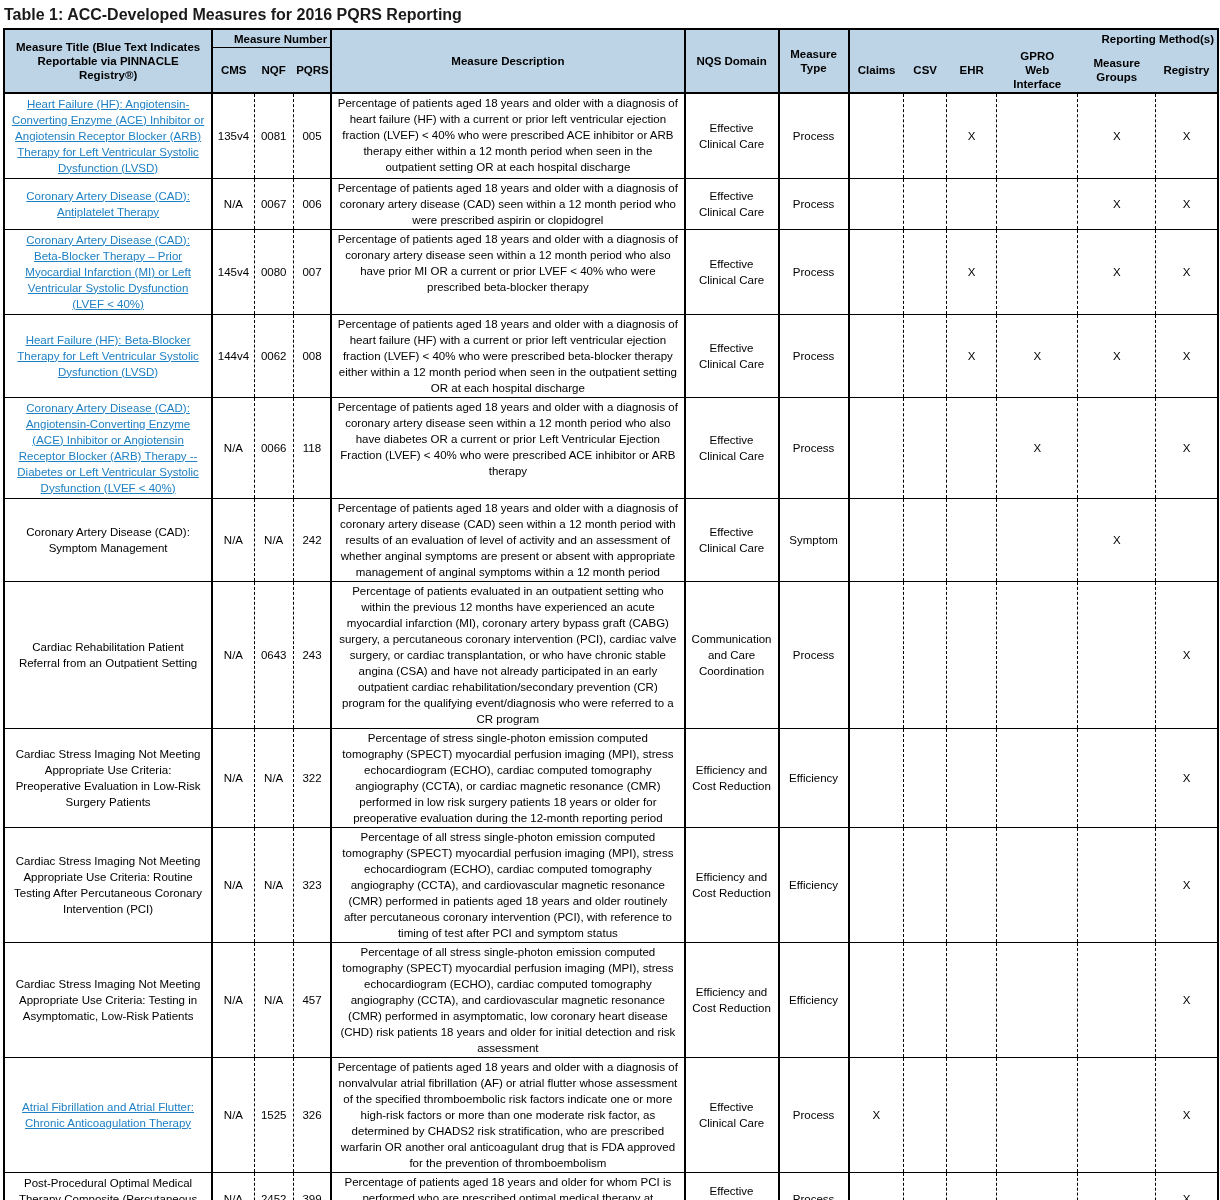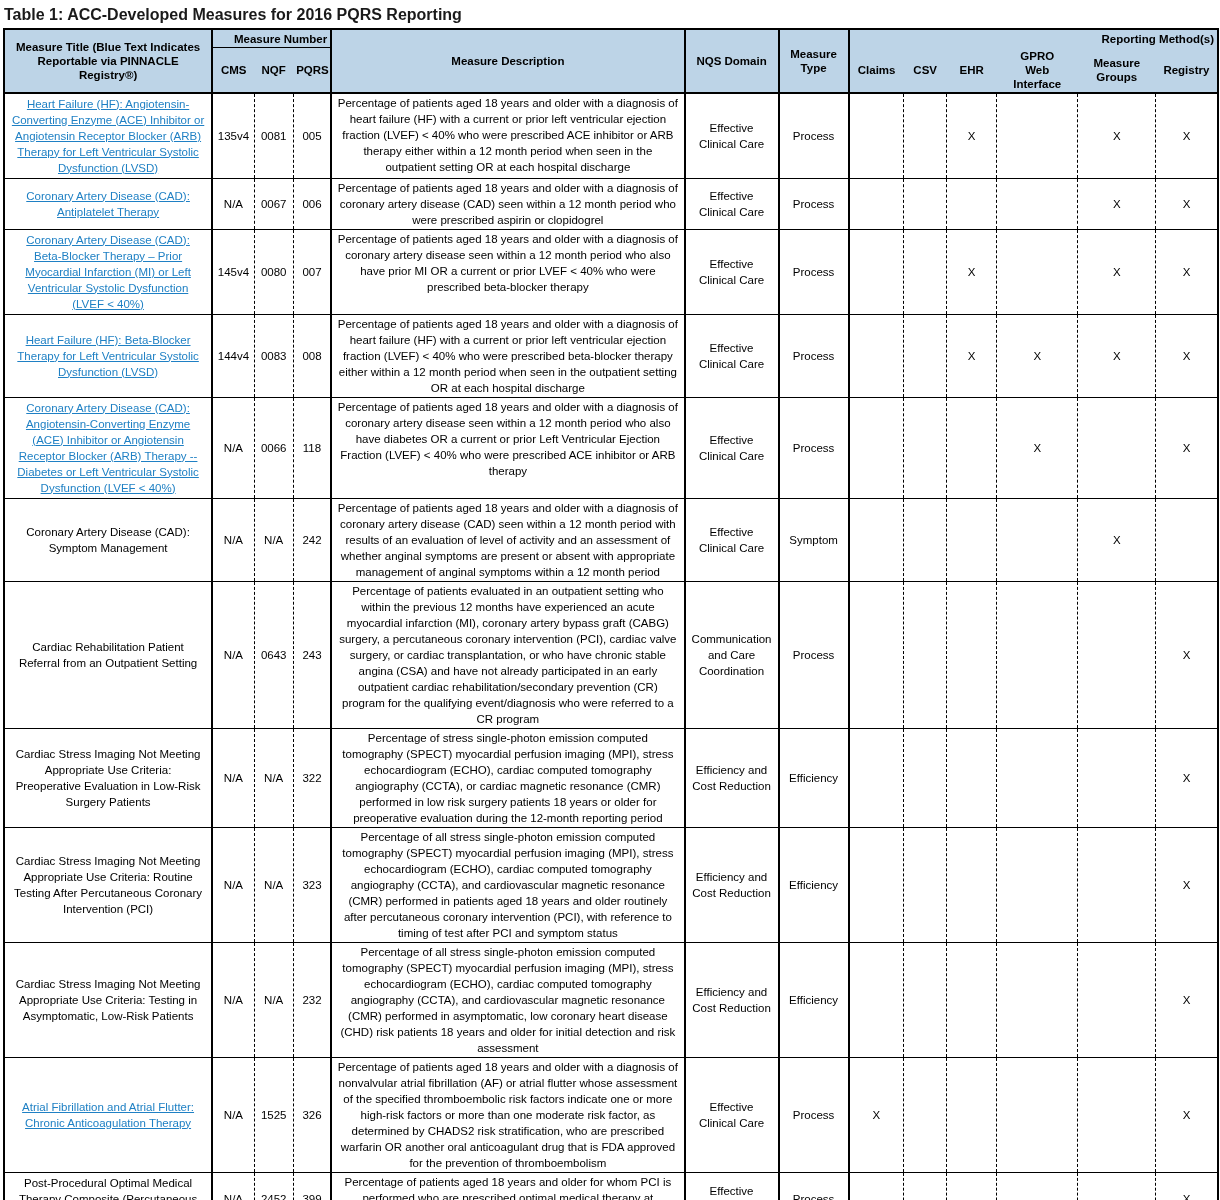--- a/index.html
+++ b/index.html
@@ -149,21 +149,21 @@
     <td class="dash"></td>
     <td class="dash">X</td>
     <td class="dash"></td>
     <td class="dash">X</td>
     <td class="dash">X</td>
   </tr>
 
   <tr>
     <td class="cell-title blue">Heart Failure (HF): Beta-Blocker Therapy for Left Ventricular Systolic Dysfunction (LVSD)</td>
     <td class="vsolid">144v4</td>
-    <td class="dash">0083</td>
+    <td class="dash">0062</td>
     <td class="dash">008</td>
     <td class="cell-desc vsolid">Percentage of patients aged 18 years and older with a diagnosis of heart failure (HF) with a current or prior left ventricular ejection fraction (LVEF) &lt; 40% who were prescribed beta-blocker therapy either within a 12 month period when seen in the outpatient setting OR at each hospital discharge</td>
     <td class="vsolid">Effective Clinical Care</td>
     <td class="vsolid">Process</td>
     <td class="vsolid"></td>
     <td class="dash"></td>
     <td class="dash">X</td>
     <td class="dash">X</td>
     <td class="dash">X</td>
     <td class="dash">X</td>
@@ -246,21 +246,21 @@
     <td class="dash"></td>
     <td class="dash"></td>
     <td class="dash"></td>
     <td class="dash">X</td>
   </tr>
 
   <tr>
     <td class="cell-title">Cardiac Stress Imaging Not Meeting Appropriate Use Criteria: Testing in Asymptomatic, Low-Risk Patients</td>
     <td class="vsolid">N/A</td>
     <td class="dash">N/A</td>
-    <td class="dash">232</td>
+    <td class="dash">457</td>
     <td class="cell-desc vsolid">Percentage of all stress single-photon emission computed tomography (SPECT) myocardial perfusion imaging (MPI), stress echocardiogram (ECHO), cardiac computed tomography angiography (CCTA), and cardiovascular magnetic resonance (CMR) performed in asymptomatic, low coronary heart disease (CHD) risk patients 18 years and older for initial detection and risk assessment</td>
     <td class="vsolid">Efficiency and Cost Reduction</td>
     <td class="vsolid">Efficiency</td>
     <td class="vsolid"></td>
     <td class="dash"></td>
     <td class="dash"></td>
     <td class="dash"></td>
     <td class="dash"></td>
     <td class="dash">X</td>
   </tr>

